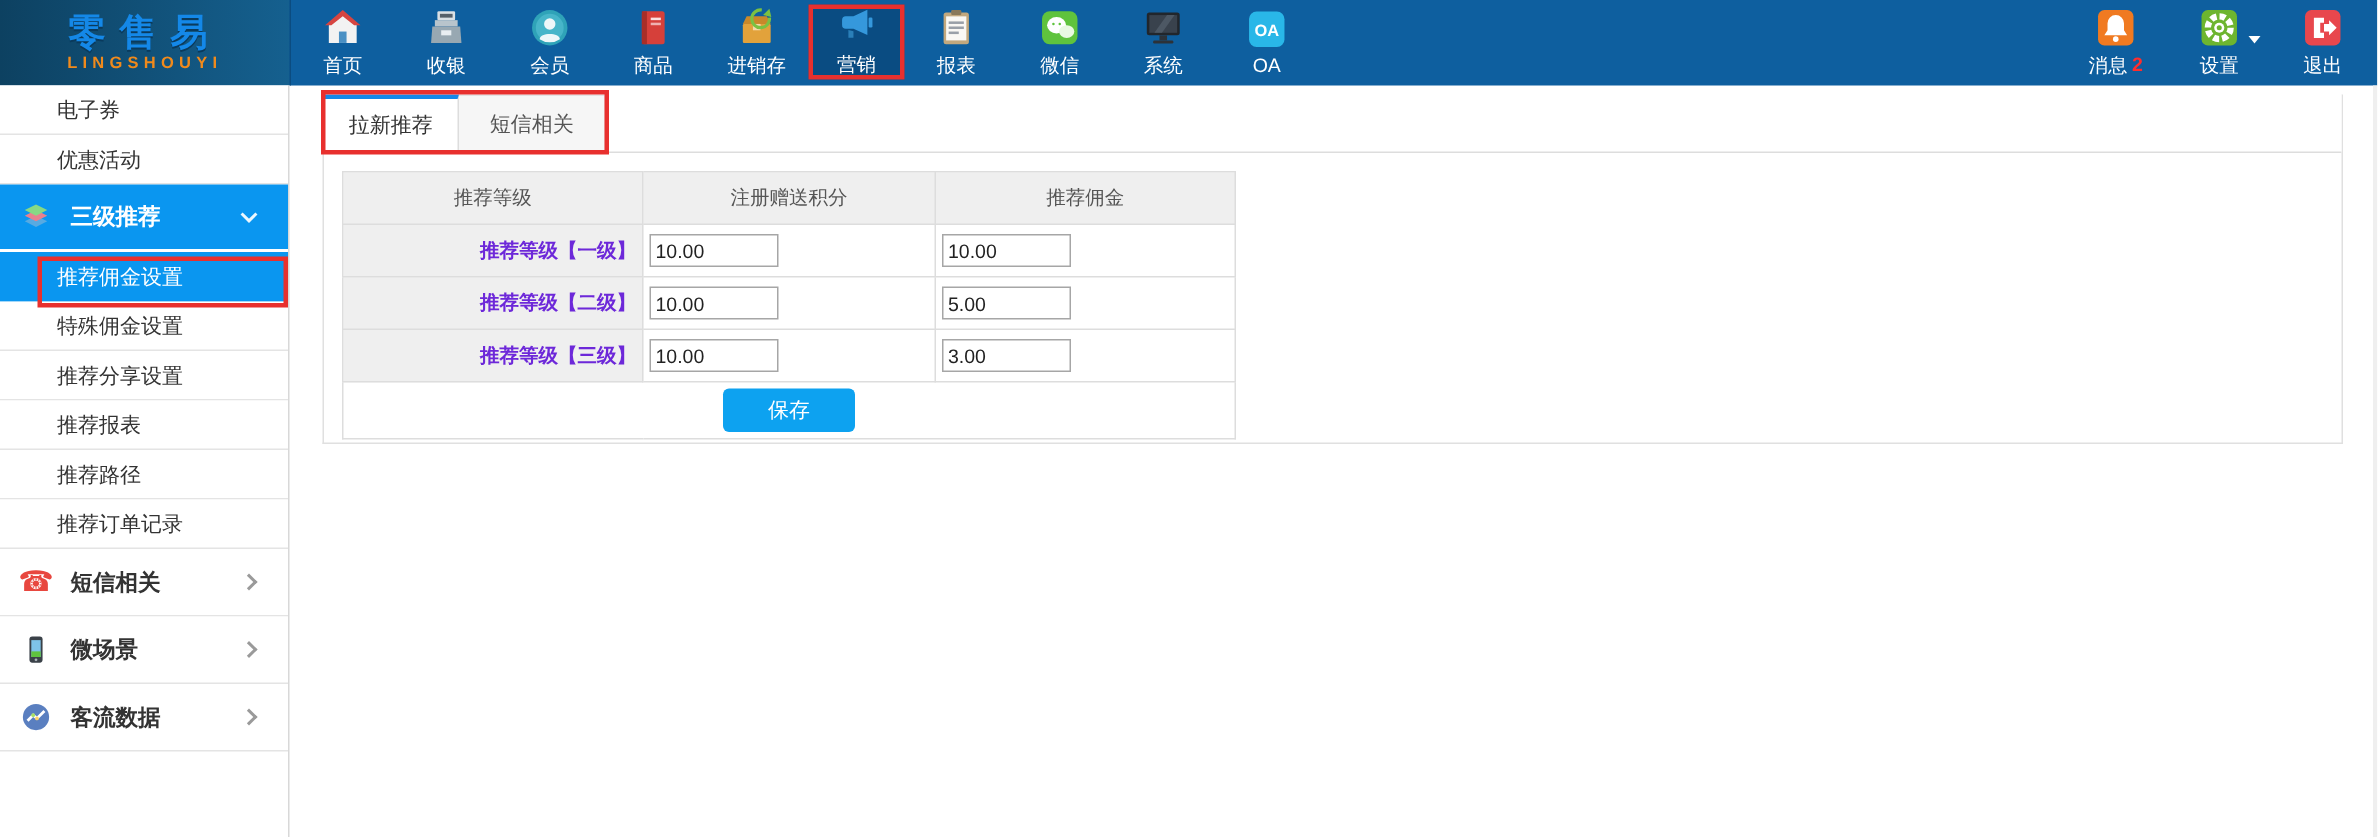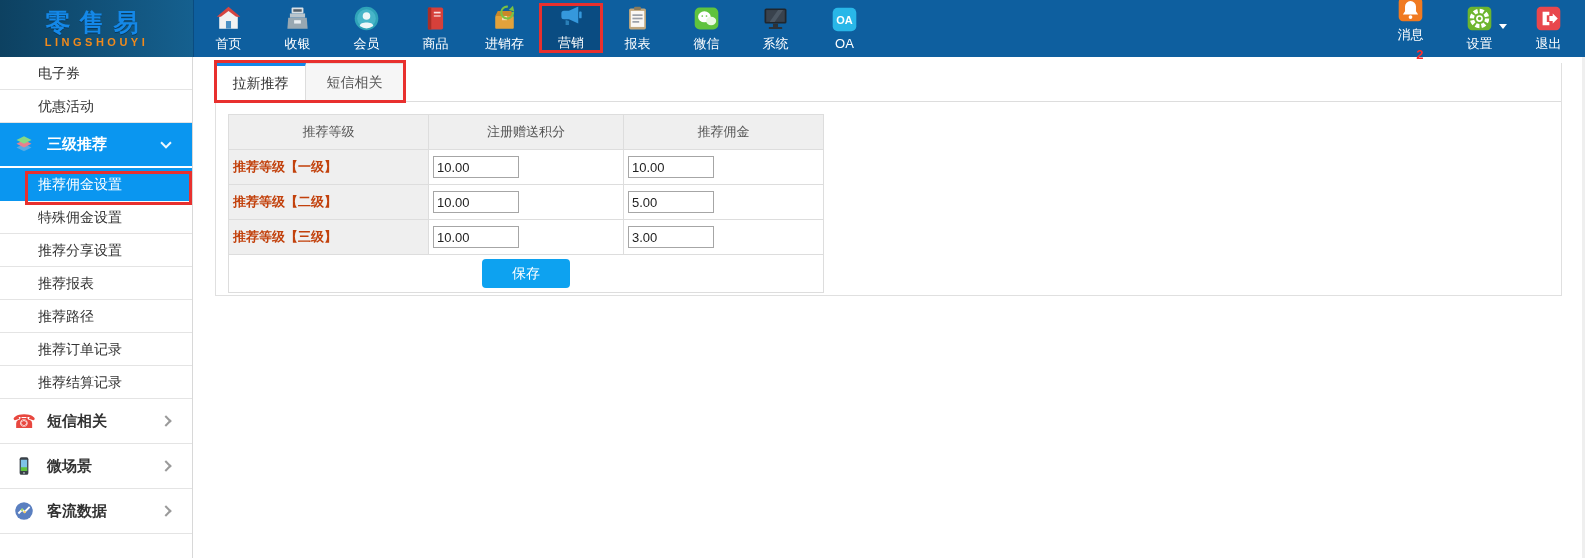--- a/index.html
+++ b/index.html
@@ -9,21 +9,21 @@
   
   .topbar{position:absolute;left:0;top:0;width:1585px;height:57px;background:#0e5f9f;display:flex;align-items:stretch;}
   .logo{width:193px;height:57px;background:linear-gradient(90deg,#0d4161,#15608f);display:flex;flex-direction:column;align-items:center;justify-content:center;border-right:1px solid #0b4c80;}
   .logo-title{color:#1488e8;font-size:25px;font-weight:bold;letter-spacing:9px;line-height:26px;text-shadow:0 1px 0 #0a3a5c;}
   .logo-sub{color:#f08a1c;font-size:11px;font-weight:bold;letter-spacing:3.5px;margin-top:1px;}
   .nav{display:flex;align-items:stretch;}
   .nav-item{position:relative;width:69px;display:flex;flex-direction:column;align-items:center;justify-content:center;gap:3px;color:#fff;font-size:13px;cursor:pointer;box-sizing:border-box;}
   .nav-item .icn{width:27px;height:27px;display:flex;align-items:center;justify-content:center;}
   .nav-item .icn svg{width:27px;height:27px;display:block;}
   .nav-item.active{border:3px solid #e8302e;background:#0a4c82;height:50px;margin-top:3px;width:64px;justify-content:center;}
-  .nav-label-row{display:flex;align-items:flex-end;gap:3px;flex-direction:column;}
+  .nav-label-row{display:flex;align-items:flex-start;gap:3px;}
   .badge{color:#ff2d2d;font-weight:bold;font-size:13px;}
   .user-nav{margin-left:auto;display:flex;align-items:stretch;padding-right:2px;}
   .caret-down{position:absolute;right:7px;top:24px;width:0;height:0;border-left:4px solid transparent;border-right:4px solid transparent;border-top:5px solid #fff;}
 
   
   .sidebar{position:absolute;left:0;top:57px;width:193px;height:501px;background:#fff;border-right:1px solid #d8d8d8;box-sizing:border-box;}
   .s-sub{height:32px;line-height:32px;padding-left:38px;font-size:14px;color:#333;border-bottom:1px solid #e4e4e4;cursor:pointer;background:#fff;}
   .s-sub.selected{background:#0a96f0;color:#fff;border-bottom:1px solid #0a96f0;}
   .s-group{height:44px;border-bottom:1px solid #e4e4e4;display:flex;align-items:center;font-size:15px;font-weight:bold;color:#333;cursor:pointer;background:#fff;}
   .s-group.active{background:#0a96f0;color:#fff;border-bottom:2px solid #fff;height:43px;}
@@ -38,21 +38,21 @@
   .panel{position:absolute;left:215px;top:63px;width:1347px;height:233px;background:#fff;border:1px solid #e0e0e0;border-top:none;box-sizing:border-box;}
   .tabbar{height:38px;border-bottom:1px solid #ddd;display:flex;align-items:stretch;background:#fff;}
   .tab{box-sizing:border-box;display:flex;align-items:center;justify-content:center;font-size:14px;color:#555;cursor:pointer;}
   .tab.active{width:90px;background:#fff;border-top:3px solid #1488e8;border-right:1px solid #ddd;color:#333;margin-bottom:-1px;border-bottom:1px solid #fff;}
   .tab.inactive{width:98px;background:#f6f6f6;border-top:1px solid #e2e2e2;border-right:1px solid #ddd;}
   .table-wrap{margin:12px 0 0 12px;}
   table.cfg{border-collapse:collapse;font-size:13px;color:#444;}
   table.cfg th,table.cfg td{border:1px solid #ddd;height:35px;padding:4px;box-sizing:border-box;}
   table.cfg th{background:#efefef;font-weight:normal;color:#555;text-align:center;}
   th.h-level{text-align:right;padding-right:14px;}
-  td.c-level{background:#efefef;padding-right:14px;font-weight:bold;color:#c2410c;}
+  td.c-level{background:#efefef;text-align:right;padding-right:14px;font-weight:bold;color:#6d28d9;}
   td.c-input{text-align:left;padding-left:57px;background:#fff;}
   td.c-input input{width:78px;height:20px;border:1px solid #a6a6a6;font-size:13px;padding:0 3px;color:#222;font-family:"Liberation Sans",sans-serif;}
   td.c-save{text-align:center;background:#fff;}
   .save-btn{width:88px;height:29px;background:#0da2f0;color:#fff;border:none;border-radius:4px;font-size:14px;cursor:pointer;font-family:"Liberation Sans",sans-serif;}
 
   
   .anno{position:absolute;border:3px solid #e8302e;box-sizing:border-box;pointer-events:none;z-index:6;}
   .anno-tabs{left:214px;top:60px;width:192px;height:43px;}
   .anno-sidebar{left:25px;top:171px;width:167px;height:34px;}
 
@@ -240,21 +240,20 @@
       <span>三级推荐</span>
       <span class="chev chev-down"></span>
     </div>
 
     <div class="s-sub selected">推荐佣金设置</div>
     <div class="s-sub">特殊佣金设置</div>
     <div class="s-sub">推荐分享设置</div>
     <div class="s-sub">推荐报表</div>
     <div class="s-sub">推荐路径</div>
     <div class="s-sub">推荐订单记录</div>
-    <div class="s-sub">推荐结算记录</div>
 
     <div class="s-group">
       <span class="s-ico">
           <span class="glyph-phone">☎</span>
         </span>
       <span>短信相关</span>
       <span class="chev chev-right"></span>
     </div>
     <div class="s-group">
       <span class="s-ico">

